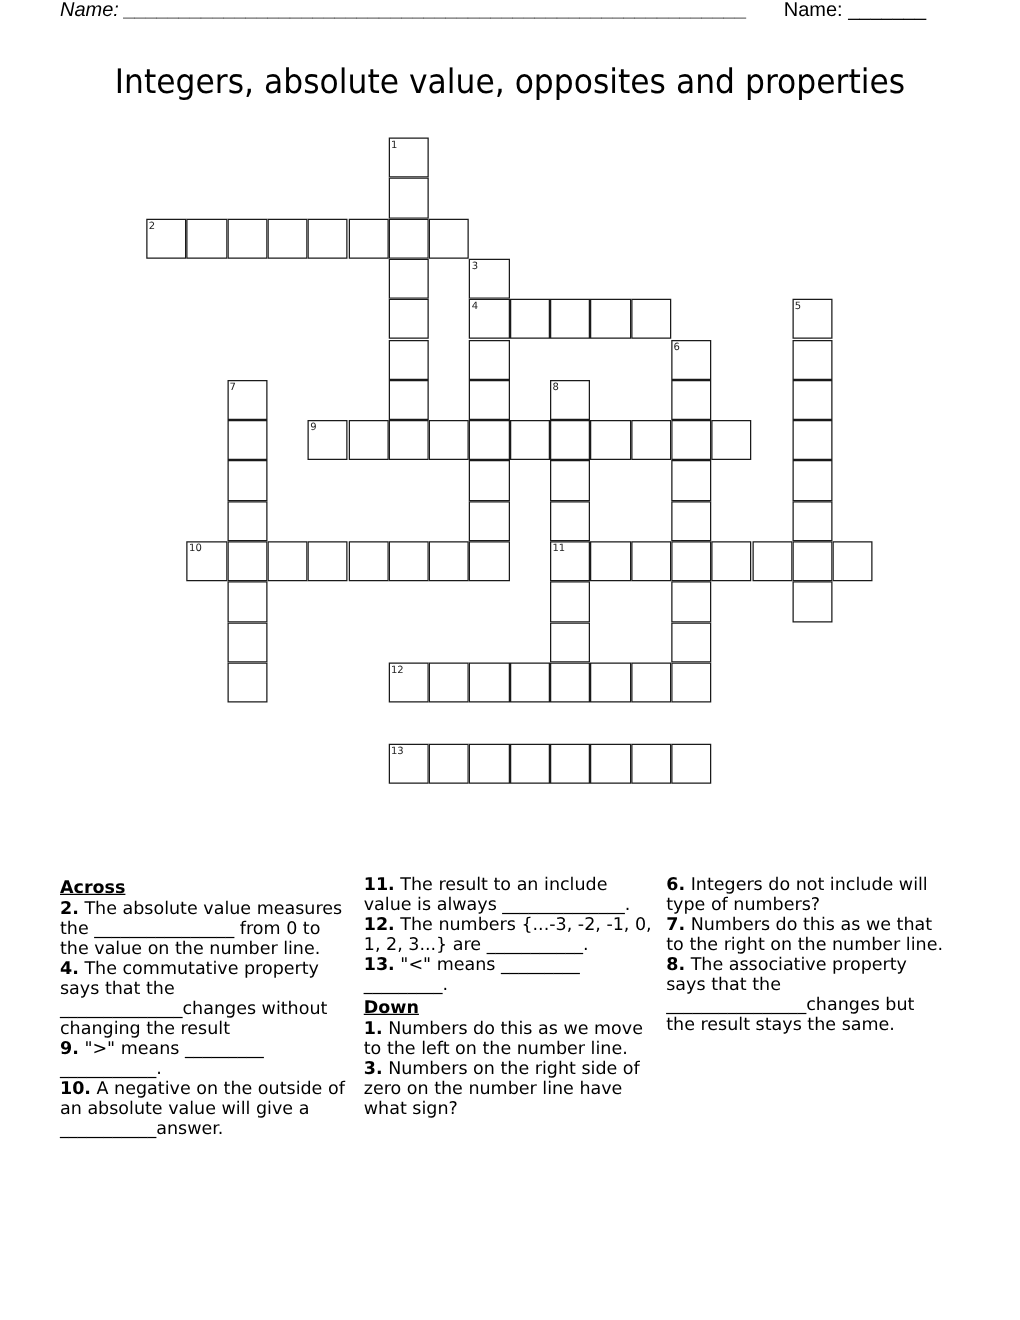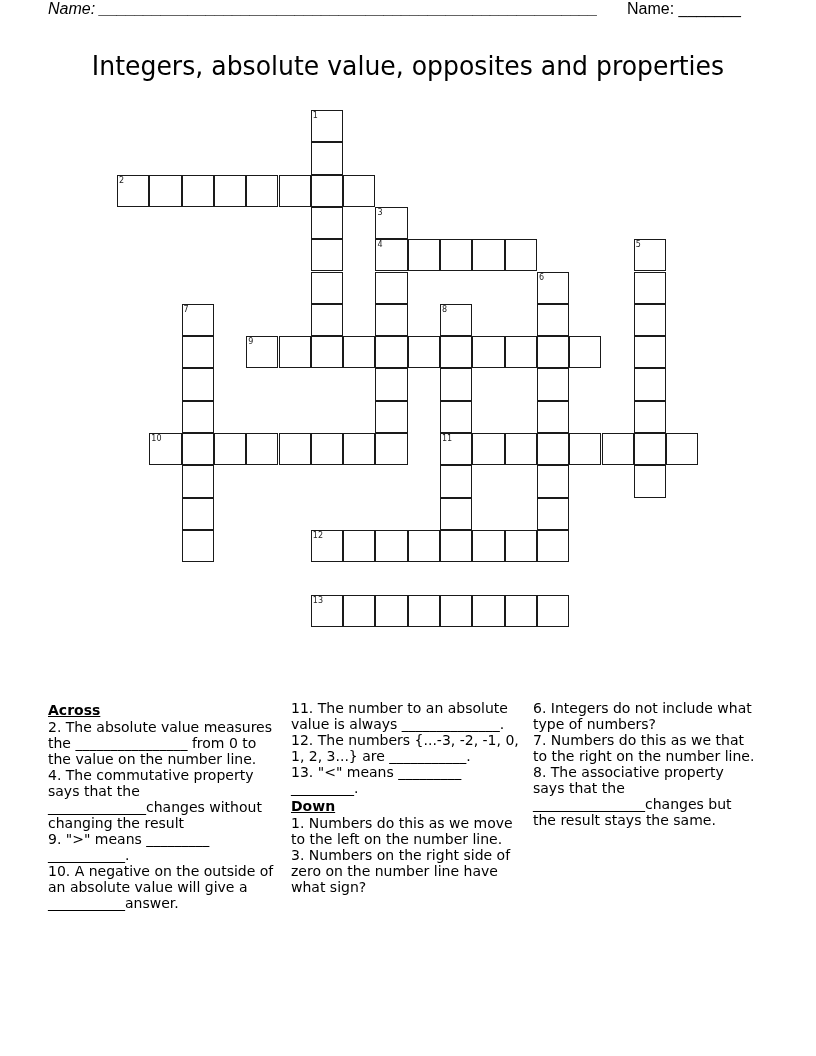--- a/index.html
+++ b/index.html
@@ -27,21 +27,21 @@
   .clues {
     position: absolute; top: 700px; left: 0; width: 816px;
     font-family: "DejaVu Sans", sans-serif; font-size: 14px; line-height: 16px;
   }
   .col { position: absolute; top: 0; }
   .col1 { left: 48px; width: 232px; }
   .col2 { left: 291px; width: 236px; }
   .col3 { left: 533px; width: 222px; }
   .section-head { font-weight: bold; text-decoration: underline; margin: 2px 0 1px 0; }
   .clue { margin: 0; }
-  .clue b { font-weight: normal; }
+  .clue b { font-weight: bold; }
 </style>
 </head>
 <body>
 
 <div class="header-line">
   <span class="name-label">Name: ________________________________________________________</span>
   <span class="date-label">Name: _______</span>
 </div>
 
 <div class="title">Integers, absolute value, opposites and properties</div>
@@ -169,25 +169,25 @@
 
 <div class="clues">
   <div class="col col1">
     <div class="section-head">Across</div>
     <p class="clue"><b>2.</b><span> The absolute value measures the ________________ from 0 to the value on the number line.</span></p>
     <p class="clue"><b>4.</b><span> The commutative property says that the ______________changes without changing the result</span></p>
     <p class="clue"><b>9.</b><span> "&gt;" means _________ ___________.</span></p>
     <p class="clue"><b>10.</b><span> A negative on the outside of an absolute value will give a ___________answer.</span></p>
   </div>
   <div class="col col2">
-    <p class="clue"><b>11.</b><span> The number to an absolute value is always ______________.</span></p>
+    <p class="clue"><b>11.</b><span> The result to an include value is always ______________.</span></p>
     <p class="clue"><b>12.</b><span> The numbers {...-3, -2, -1, 0, 1, 2, 3...} are ___________.</span></p>
     <p class="clue"><b>13.</b><span> "&lt;" means _________ _________.</span></p>
     <div class="section-head">Down</div>
     <p class="clue"><b>1.</b><span> Numbers do this as we move to the left on the number line.</span></p>
     <p class="clue"><b>3.</b><span> Numbers on the right side of zero on the number line have what sign?</span></p>
   </div>
   <div class="col col3">
-    <p class="clue"><b>6.</b><span> Integers do not include what type of numbers?</span></p>
+    <p class="clue"><b>6.</b><span> Integers do not include will type of numbers?</span></p>
     <p class="clue"><b>7.</b><span> Numbers do this as we that to the right on the number line.</span></p>
     <p class="clue"><b>8.</b><span> The associative property says that the ________________changes but the result stays the same.</span></p>
   </div>
 </div>
 
 </body></html>

